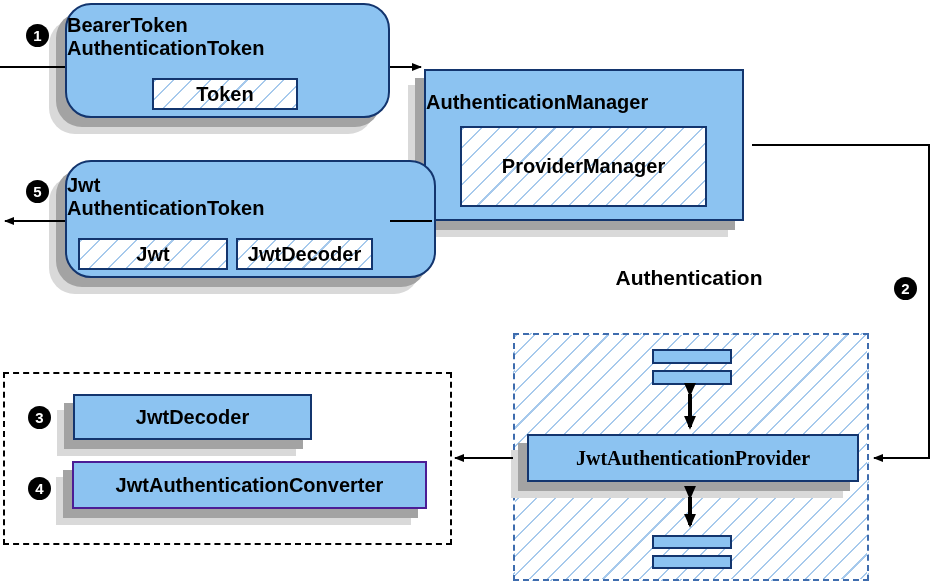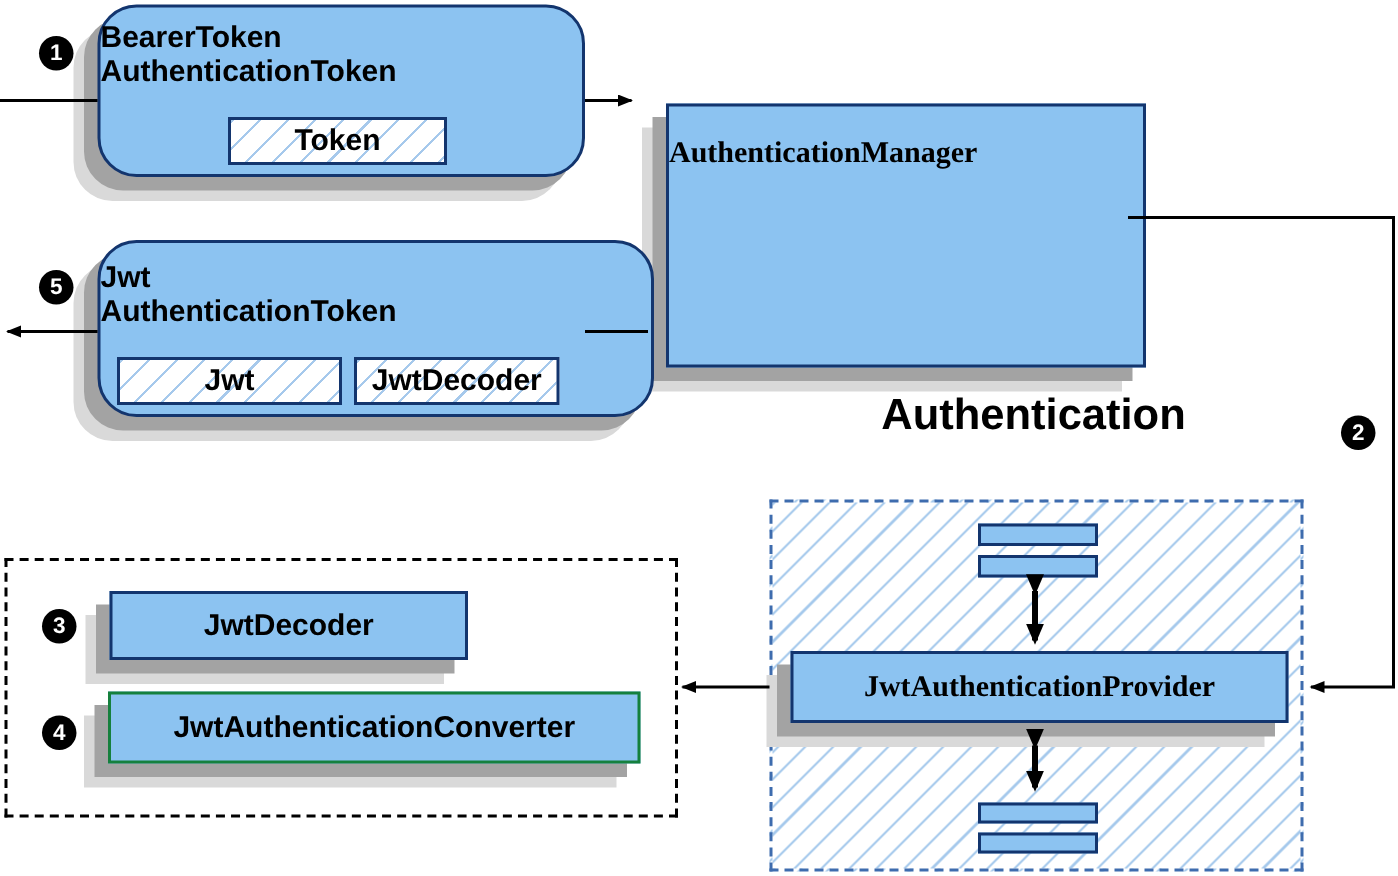--- a/index.html
+++ b/index.html
@@ -36,21 +36,21 @@
     background-color: #ffffff;
     background-image: repeating-linear-gradient(135deg,
       #a6c9ec 0px, #a6c9ec 1.5px, transparent 1.5px, transparent 13px);
   }
   
   .bearer   { left: 65px;  top: 3px;   width: 325px; height: 115px; padding-top: 9px; }
   .f-token  { left: 85px;  top: 73px;  width: 146px; height: 32px; }
   .jwt-token{ left: 65px;  top: 160px; width: 371px; height: 118px; padding-top: 12px; }
   .f-jwt    { left: 11px;  top: 76px;  width: 150px; height: 32px; }
   .f-auth   { left: 169px; top: 76px;  width: 137px; height: 32px; }
-  .authmgr  { left: 444px; top: 69px;  width: 320px; height: 176px; padding-top: 20px; font-family: Liberation Serif, serif; }
+  .authmgr  { left: 424px; top: 69px;  width: 320px; height: 152px; padding-top: 20px; }
   .inner-pm { left: 34px;  top: 55px;  width: 247px; height: 81px; line-height: 77px; font-size: 20px; }
   
   .prov-container {
     position: absolute; left: 513px; top: 333px; width: 356px; height: 248px;
     border: 2px dashed #3e6cae;
   }
   .bar { position: absolute; width: 80px; background: #8cc3f1; border: 2px solid #13356e; }
   .bar1 { left: 137px; top: 14px;  height: 15px; }
   .bar2 { left: 137px; top: 35px;  height: 15px; }
   .bar3 { left: 137px; top: 200px; height: 14px; }
@@ -65,27 +65,27 @@
     position: absolute; left: 3px; top: 372px; width: 449px; height: 173px;
     border: 2px dashed #000000; background: #ffffff;
   }
   .jwt-decoder {
     position: absolute; left: 68px; top: 20px; width: 239px; height: 46px;
     background: #8cc3f1; border: 2px solid #13356e;
     text-align: center; font-size: 20px; line-height: 42px;
   }
   .jwt-converter {
     position: absolute; left: 67px; top: 87px; width: 355px; height: 48px;
-    background: #8cc3f1; border: 2px solid #15803d;
+    background: #8cc3f1; border: 2px solid #4c1d95;
     text-align: center; font-size: 20px; line-height: 44px;
   }
   
   .label-providers {
     position: absolute; left: 549px; top: 266px; width: 280px;
-    text-align: center; font-size: 29px; line-height: 23px;
+    text-align: center; font-size: 21px; line-height: 23px;
   }
   
   .marker {
     position: absolute; width: 23px; height: 23px;
     background: #000000; border-radius: 50%;
     color: #ffffff; font-size: 15px; line-height: 23px;
     text-align: center; font-weight: bold;
   }
   .m1 { left: 26px;  top: 24px;  }
   .m2 { left: 894px; top: 277px; }
@@ -120,20 +120,21 @@
   <div class="node rounded shadowed bearer">
     <div class="node-title">
       <span class="tl">BearerToken</span>
       <span class="tl">AuthenticationToken</span>
     </div>
     <div class="field hatch f-token">Token</div>
   </div>
 
   <div class="node shadowed authmgr">
     <div class="node-title">AuthenticationManager</div>
+    <div class="field hatch inner-pm">ProviderManager</div>
   </div>
 
   <div class="node rounded shadowed jwt-token">
     <div class="node-title">
       <span class="tl">Jwt</span>
       <span class="tl">AuthenticationToken</span>
     </div>
     <div class="field hatch f-jwt">Jwt</div>
     <div class="field hatch f-auth">JwtDecoder</div>
   </div>

